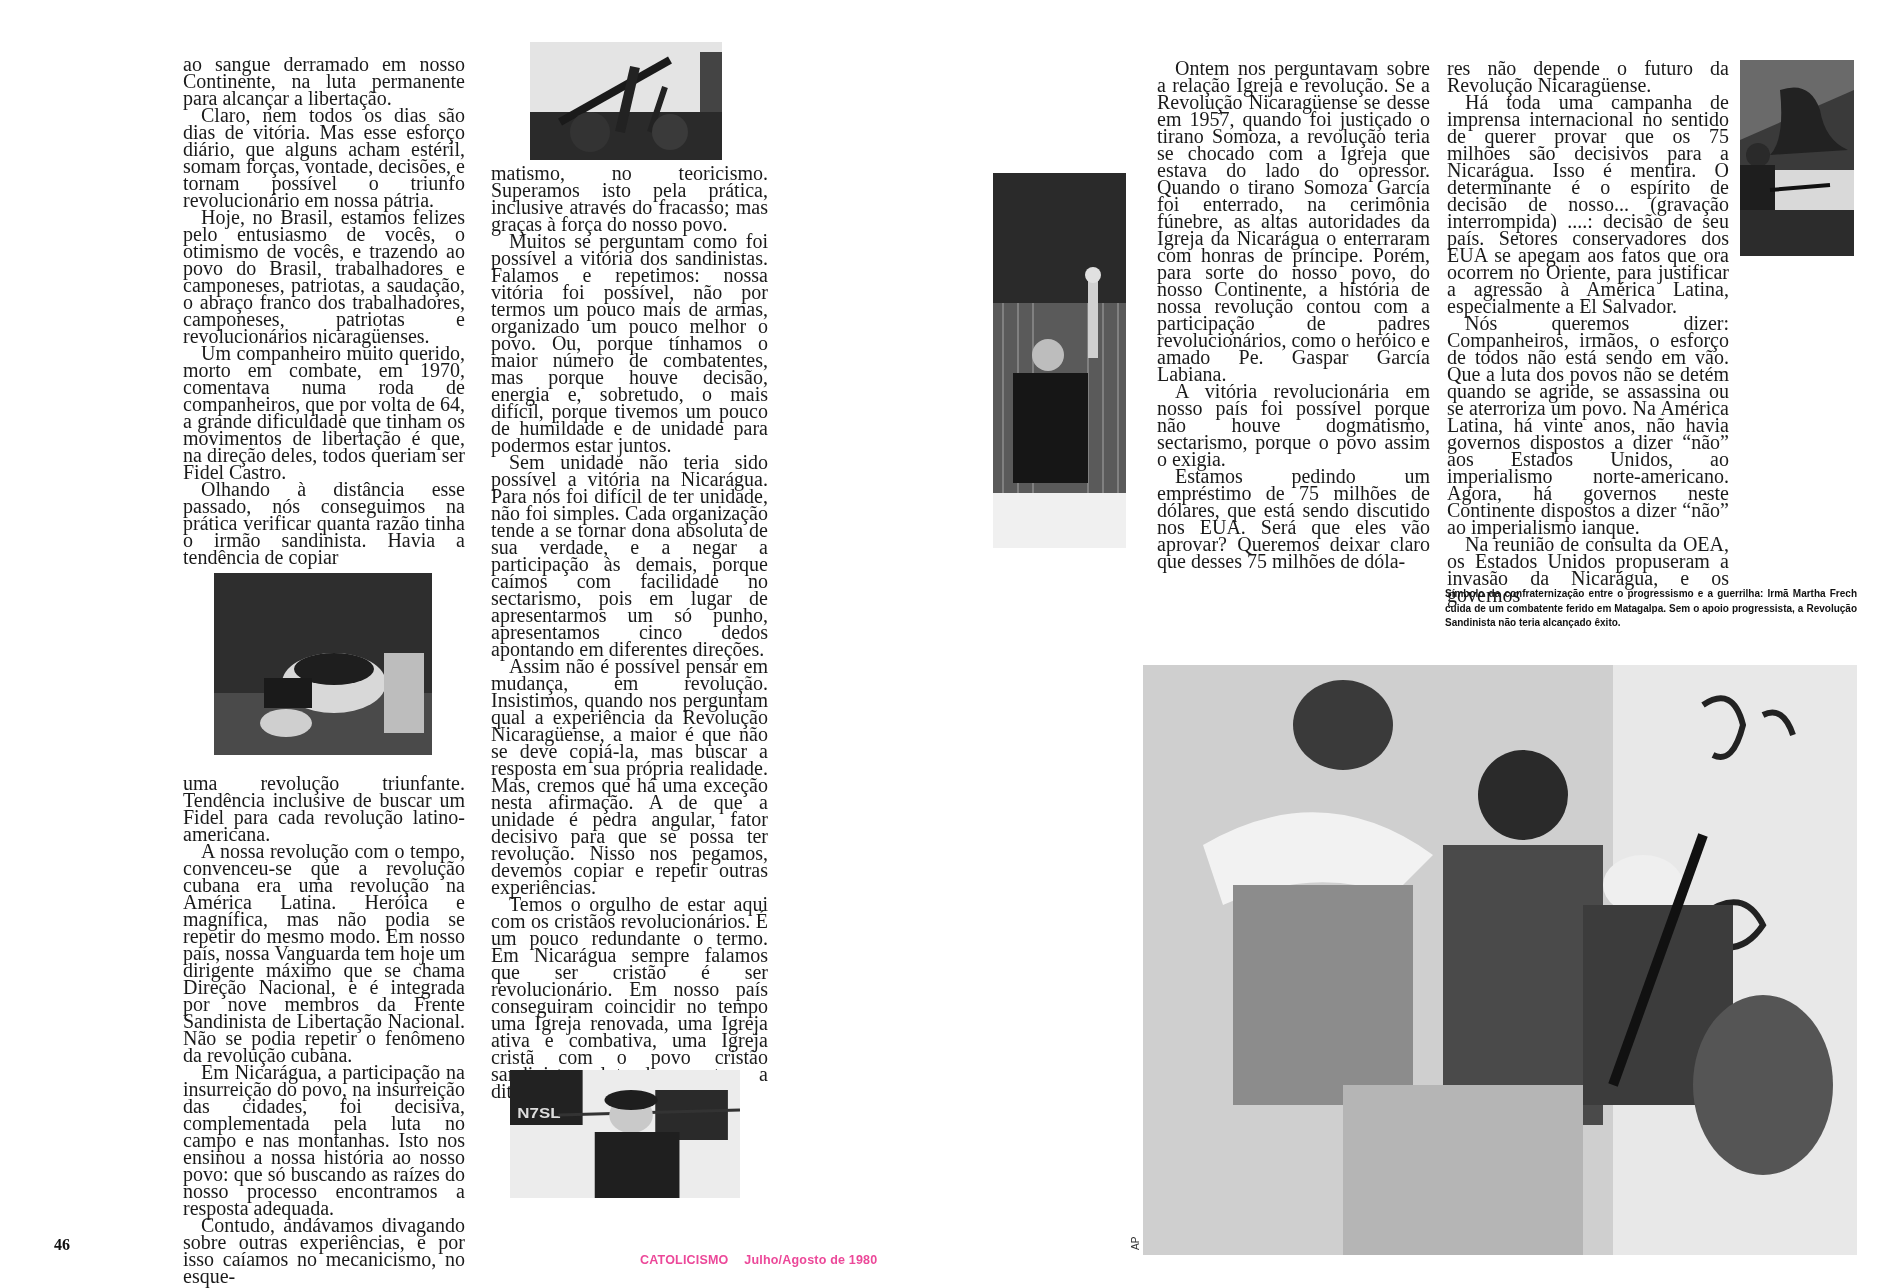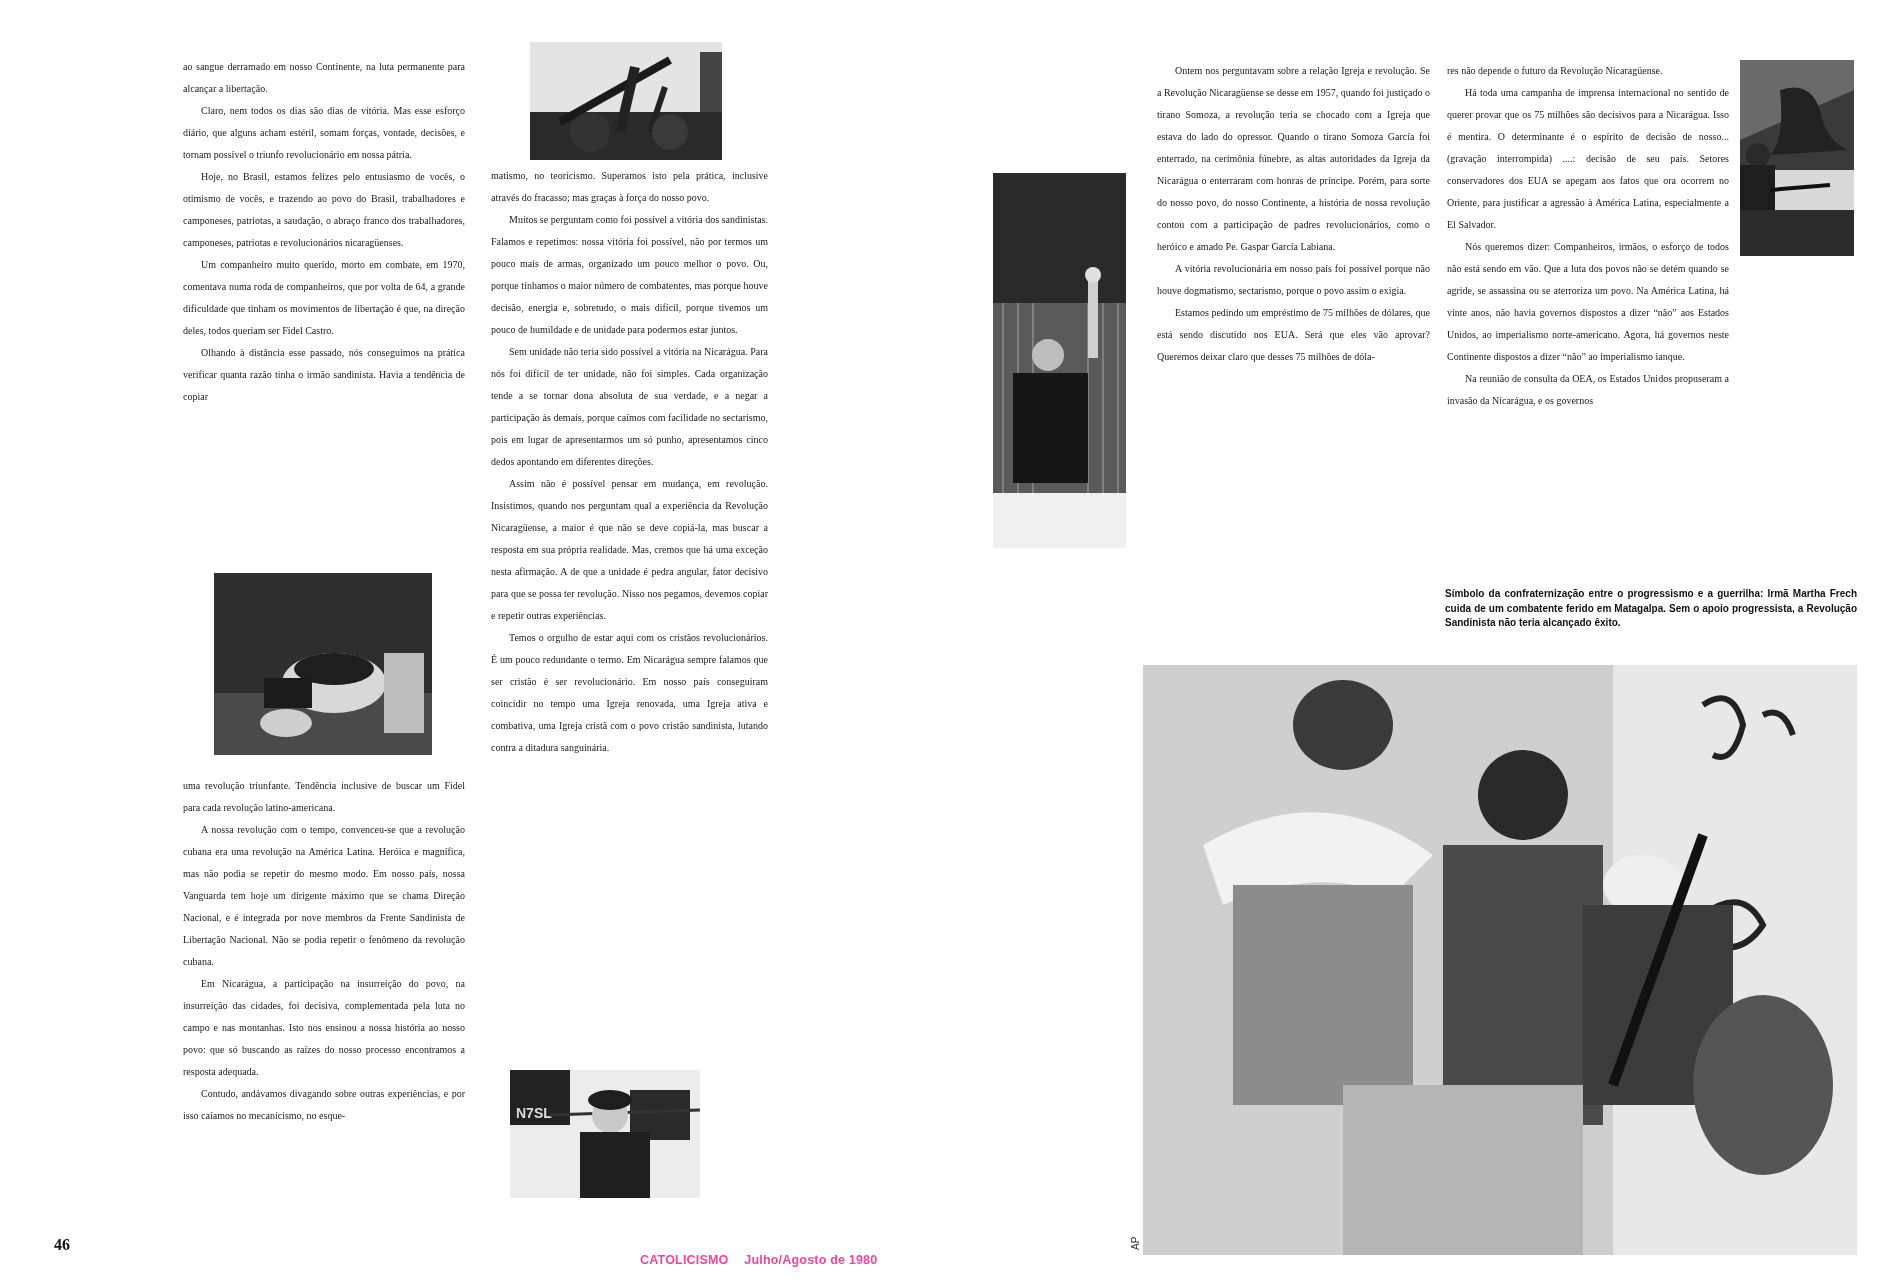--- a/index.html
+++ b/index.html
@@ -1,17 +1,17 @@
 <!DOCTYPE html>
 <html><head>
 <meta charset="utf-8">
 <style>
   html, body { margin:0; padding:0; background:#ffffff; }
   body { width:1900px; height:1288px; position:relative; overflow:hidden; color:#1a1a1a; }
-  .col { position:absolute; font-family:"Liberation Serif", "DejaVu Serif", serif; font-size:10px; line-height:22px; text-align:justify; hyphens:manual; }
+  .col { position:absolute; font-family:"Liberation Serif", "DejaVu Serif", serif; font-size:20px; line-height:17px; text-align:justify; hyphens:manual; }
   .col p { margin:0; text-indent:0; }
   .col p.ind { text-indent:18px; }
   .photo { position:absolute; background:#3a3a3a; overflow:hidden; }
   .photo svg { width:100%; height:100%; display:block; }
   .caption { position:absolute; font-family:"Liberation Sans", "DejaVu Sans", sans-serif; font-weight:bold; font-size:10px; line-height:14.6px; text-align:justify; color:#111; }
   .pagenum { position:absolute; font-family:"Liberation Serif", serif; font-weight:bold; font-size:16px; color:#111; }
   .footer { position:absolute; font-family:"Liberation Sans", sans-serif; font-weight:bold; font-size:12.5px; color:#ec4899; letter-spacing:0.2px; }
   .footer .mag { margin-right:12px; }
   .credit { position:absolute; font-family:"Liberation Sans", sans-serif; font-size:10px; color:#333; transform:rotate(-90deg); transform-origin:left top; }
 </style>
@@ -61,21 +61,21 @@
 </div>
 
 <div class="col" style="left:491px; top:165px; width:277px;">
     <p>matismo, no teoricismo. Superamos isto pela prática, inclusive através do fracasso; mas graças à força do nosso povo.</p>
     <p class="ind">Muitos se perguntam como foi possível a vitória dos sandinistas. Falamos e repetimos: nossa vitória foi possível, não por termos um pouco mais de armas, organizado um pouco melhor o povo. Ou, porque tínhamos o maior número de combatentes, mas porque houve decisão, energia e, sobretudo, o mais difícil, porque tivemos um pouco de humildade e de unidade para podermos estar juntos.</p>
     <p class="ind">Sem unidade não teria sido possível a vitória na Nicarágua. Para nós foi difícil de ter unidade, não foi simples. Cada organização tende a se tornar dona absoluta de sua verdade, e a negar a participação às demais, porque caímos com facilidade no sectarismo, pois em lugar de apresentarmos um só punho, apresentamos cinco dedos apontando em diferentes direções.</p>
     <p class="ind">Assim não é possível pensar em mudança, em revolução. Insistimos, quando nos perguntam qual a experiência da Revolução Nicaragüense, a maior é que não se deve copiá-la, mas buscar a resposta em sua própria realidade. Mas, cremos que há uma exceção nesta afirmação. A de que a unidade é pedra angular, fator decisivo para que se possa ter revolução. Nisso nos pegamos, devemos copiar e repetir outras experiências.</p>
     <p class="ind">Temos o orgulho de estar aqui com os cristãos revolucionários. É um pouco redundante o termo. Em Nicarágua sempre falamos que ser cristão é ser revolucionário. Em nosso país conseguiram coincidir no tempo uma Igreja renovada, uma Igreja ativa e combativa, uma Igreja cristã com o povo cristão sandinista, lutando contra a ditadura sanguinária.</p>
   </div>
 
-<div class="photo" style="left:510px; top:1070px; width:190px; height:128px;">
+<div class="photo" style="left:510px; top:1070px; width:230px; height:128px;">
   <svg viewBox="0 0 190 128" preserveAspectRatio="none">
     <rect width="190" height="128" fill="#ececec"></rect>
     <rect x="0" y="0" width="60" height="55" fill="#222"></rect>
     <text x="6" y="48" font-size="14" fill="#ddd" font-family="Liberation Sans, sans-serif" font-weight="bold">N7SL</text>
     <rect x="120" y="20" width="60" height="50" fill="#2a2a2a"></rect>
     <line x1="40" y1="45" x2="190" y2="40" stroke="#333" stroke-width="3"></line>
     <circle cx="100" cy="45" r="18" fill="#c9c9c9"></circle>
     <ellipse cx="100" cy="30" rx="22" ry="10" fill="#1e1e1e"></ellipse>
     <rect x="70" y="62" width="70" height="66" fill="#1f1f1f"></rect>
   </svg>

